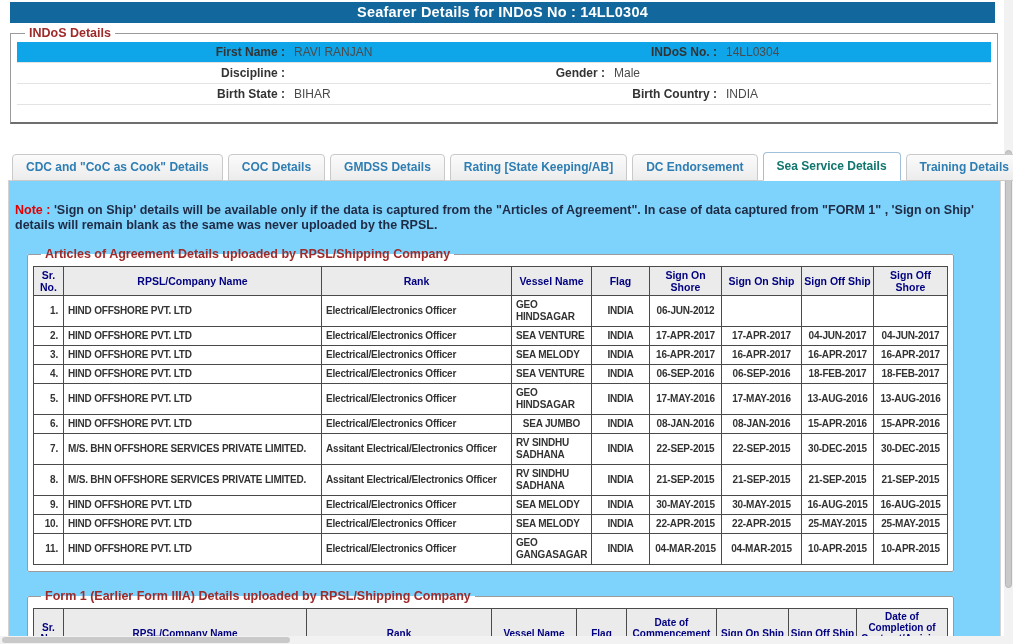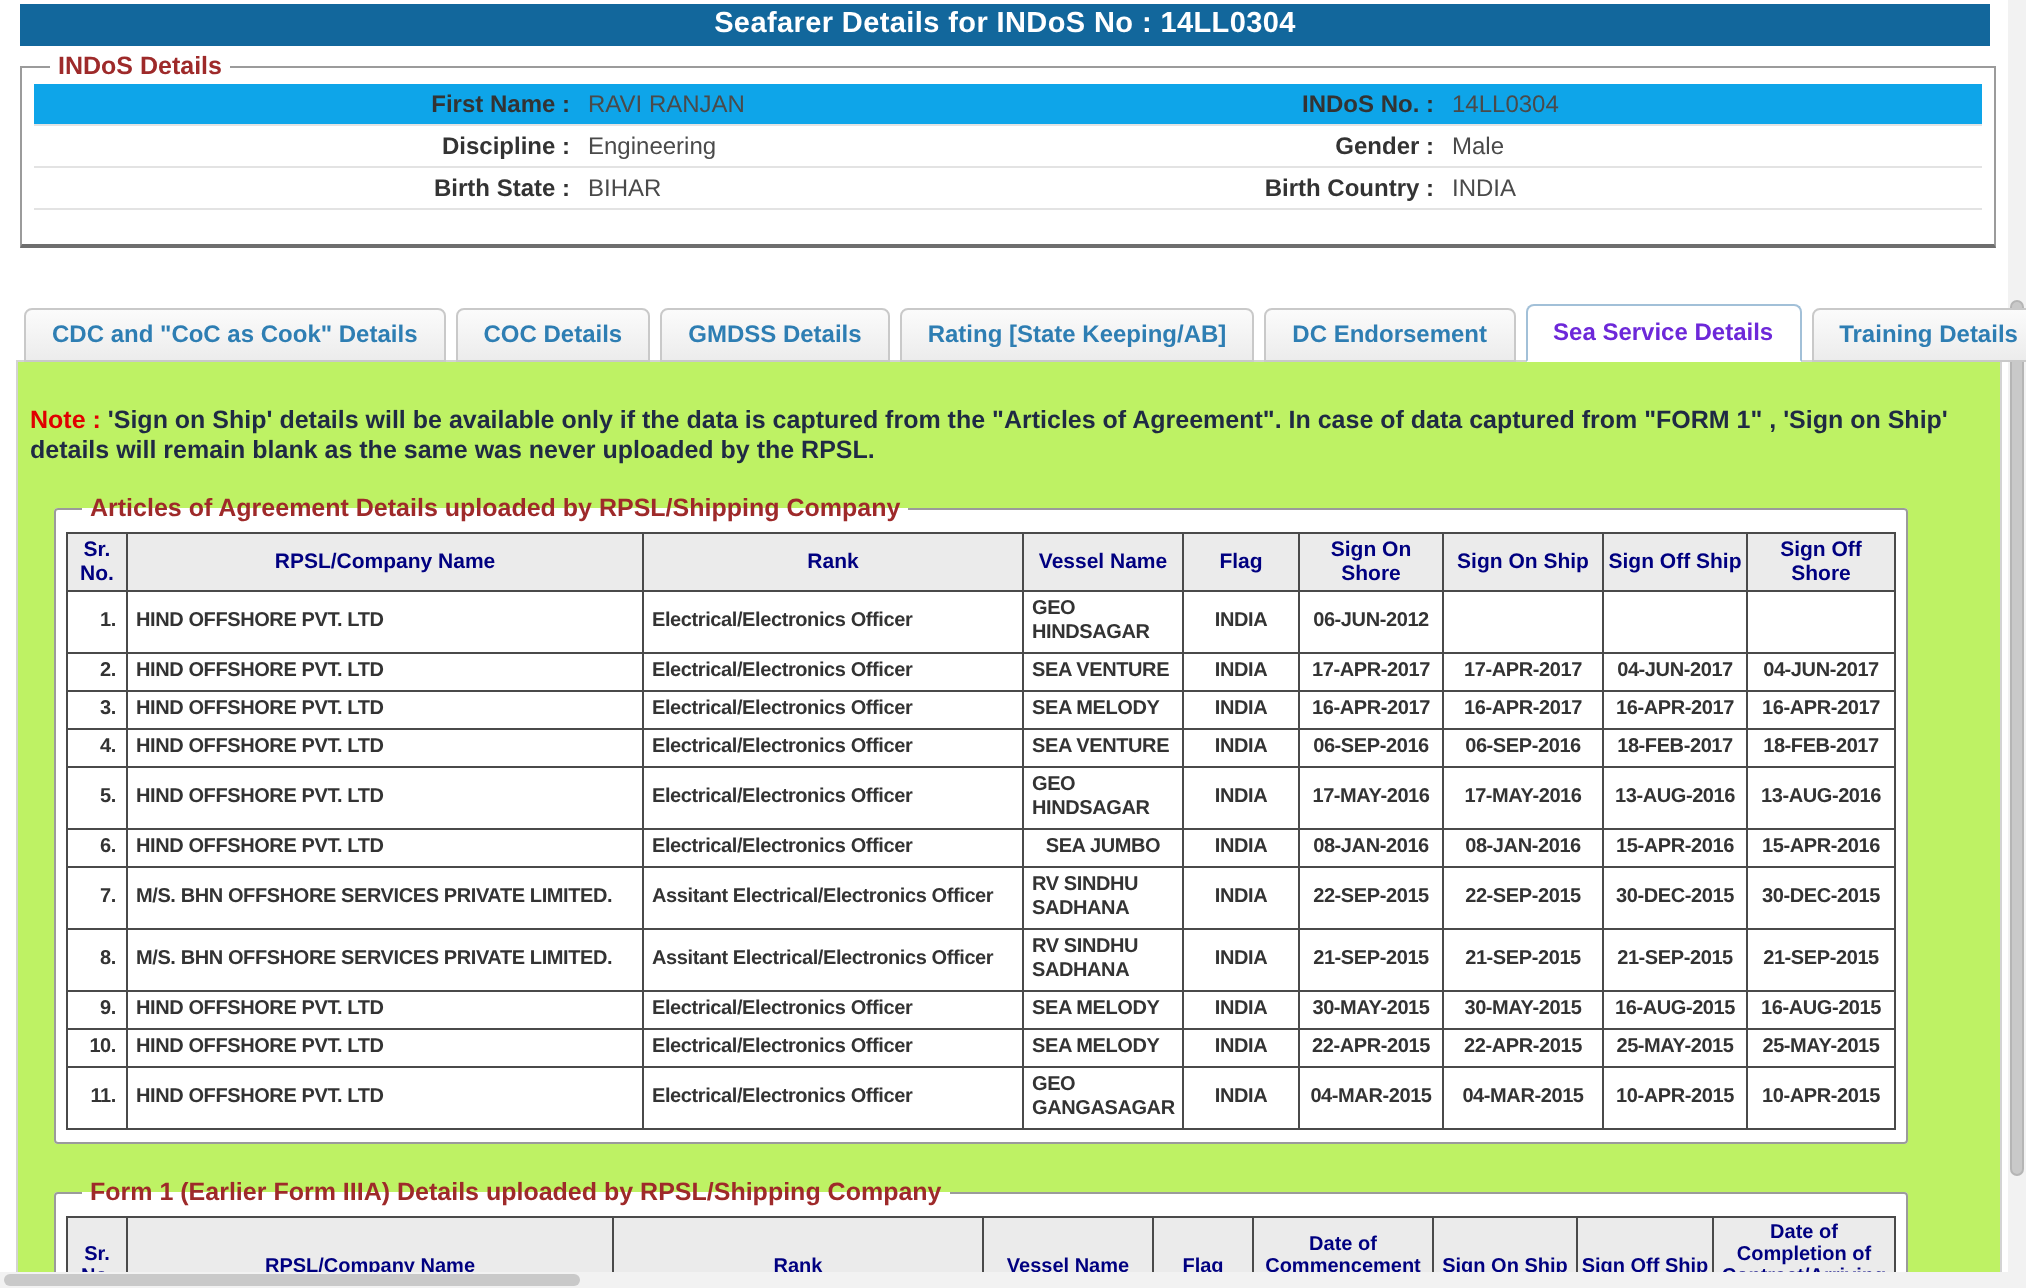--- a/index.html
+++ b/index.html
@@ -44,27 +44,27 @@
   }
   .tab {
     height: 27px; line-height: 25px; padding: 0 13px;
     background: linear-gradient(#fbfbfb, #ececec);
     border: 1px solid #c9c9c9; border-radius: 4px 4px 0 0;
     color: #2E7EB3; font-size: 12px; font-weight: bold;
     cursor: pointer; white-space: nowrap;
   }
   .tab.active {
     height: 29px; line-height: 27px;
-    background: #ffffff; color: #6d28d9;
+    background: #ffffff; color: #0f766e;
     border-color: #a2c0d8; border-bottom: 1px solid #ffffff;
   }
   
   .panel {
     position: absolute; left: 8px; top: 180px; width: 993px; height: 457px;
-    border: 1px solid #d3d3d3; background: #bef264;
+    border: 1px solid #d3d3d3; background: #7dd3fc;
   }
   .note {
     margin: 22px 8px 0 6px;
     font-size: 12.5px; font-weight: bold; color: #1F2A44; line-height: 15px;
   }
   .note .note-prefix { color: #E00000; }
   
   fieldset.svc {
     border: 1px solid #9b9b9b; border-radius: 2px;
     margin: 14px 0 0 18px; width: 926px; padding: 3px 5px 6px 5px;
@@ -117,21 +117,20 @@
   <legend>INDoS Details</legend>
   <div>
       <div class="indos-row alt">
         <div class="cell c0">First Name :</div>
         <div class="cell c1">RAVI RANJAN</div>
         <div class="cell c2">INDoS No. :</div>
         <div class="cell c3">14LL0304</div>
       </div>
       <div class="indos-row">
         <div class="cell c0">Discipline :</div>
-        <div class="cell c1">Engineering</div>
         <div class="cell c2">Gender :</div>
         <div class="cell c3">Male</div>
       </div>
       <div class="indos-row">
         <div class="cell c0">Birth State :</div>
         <div class="cell c1">BIHAR</div>
         <div class="cell c2">Birth Country :</div>
         <div class="cell c3">INDIA</div>
       </div>
     </div>

